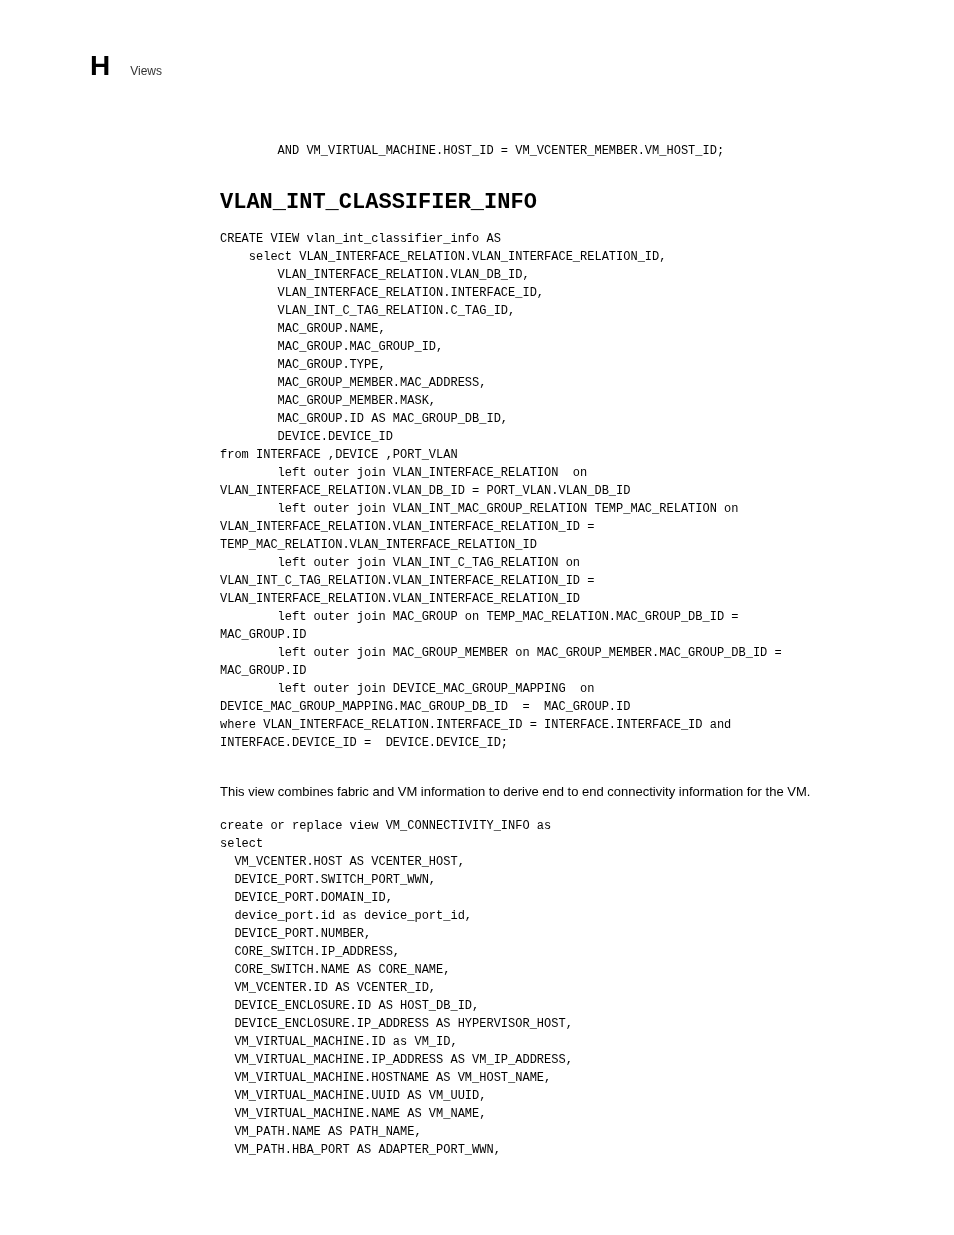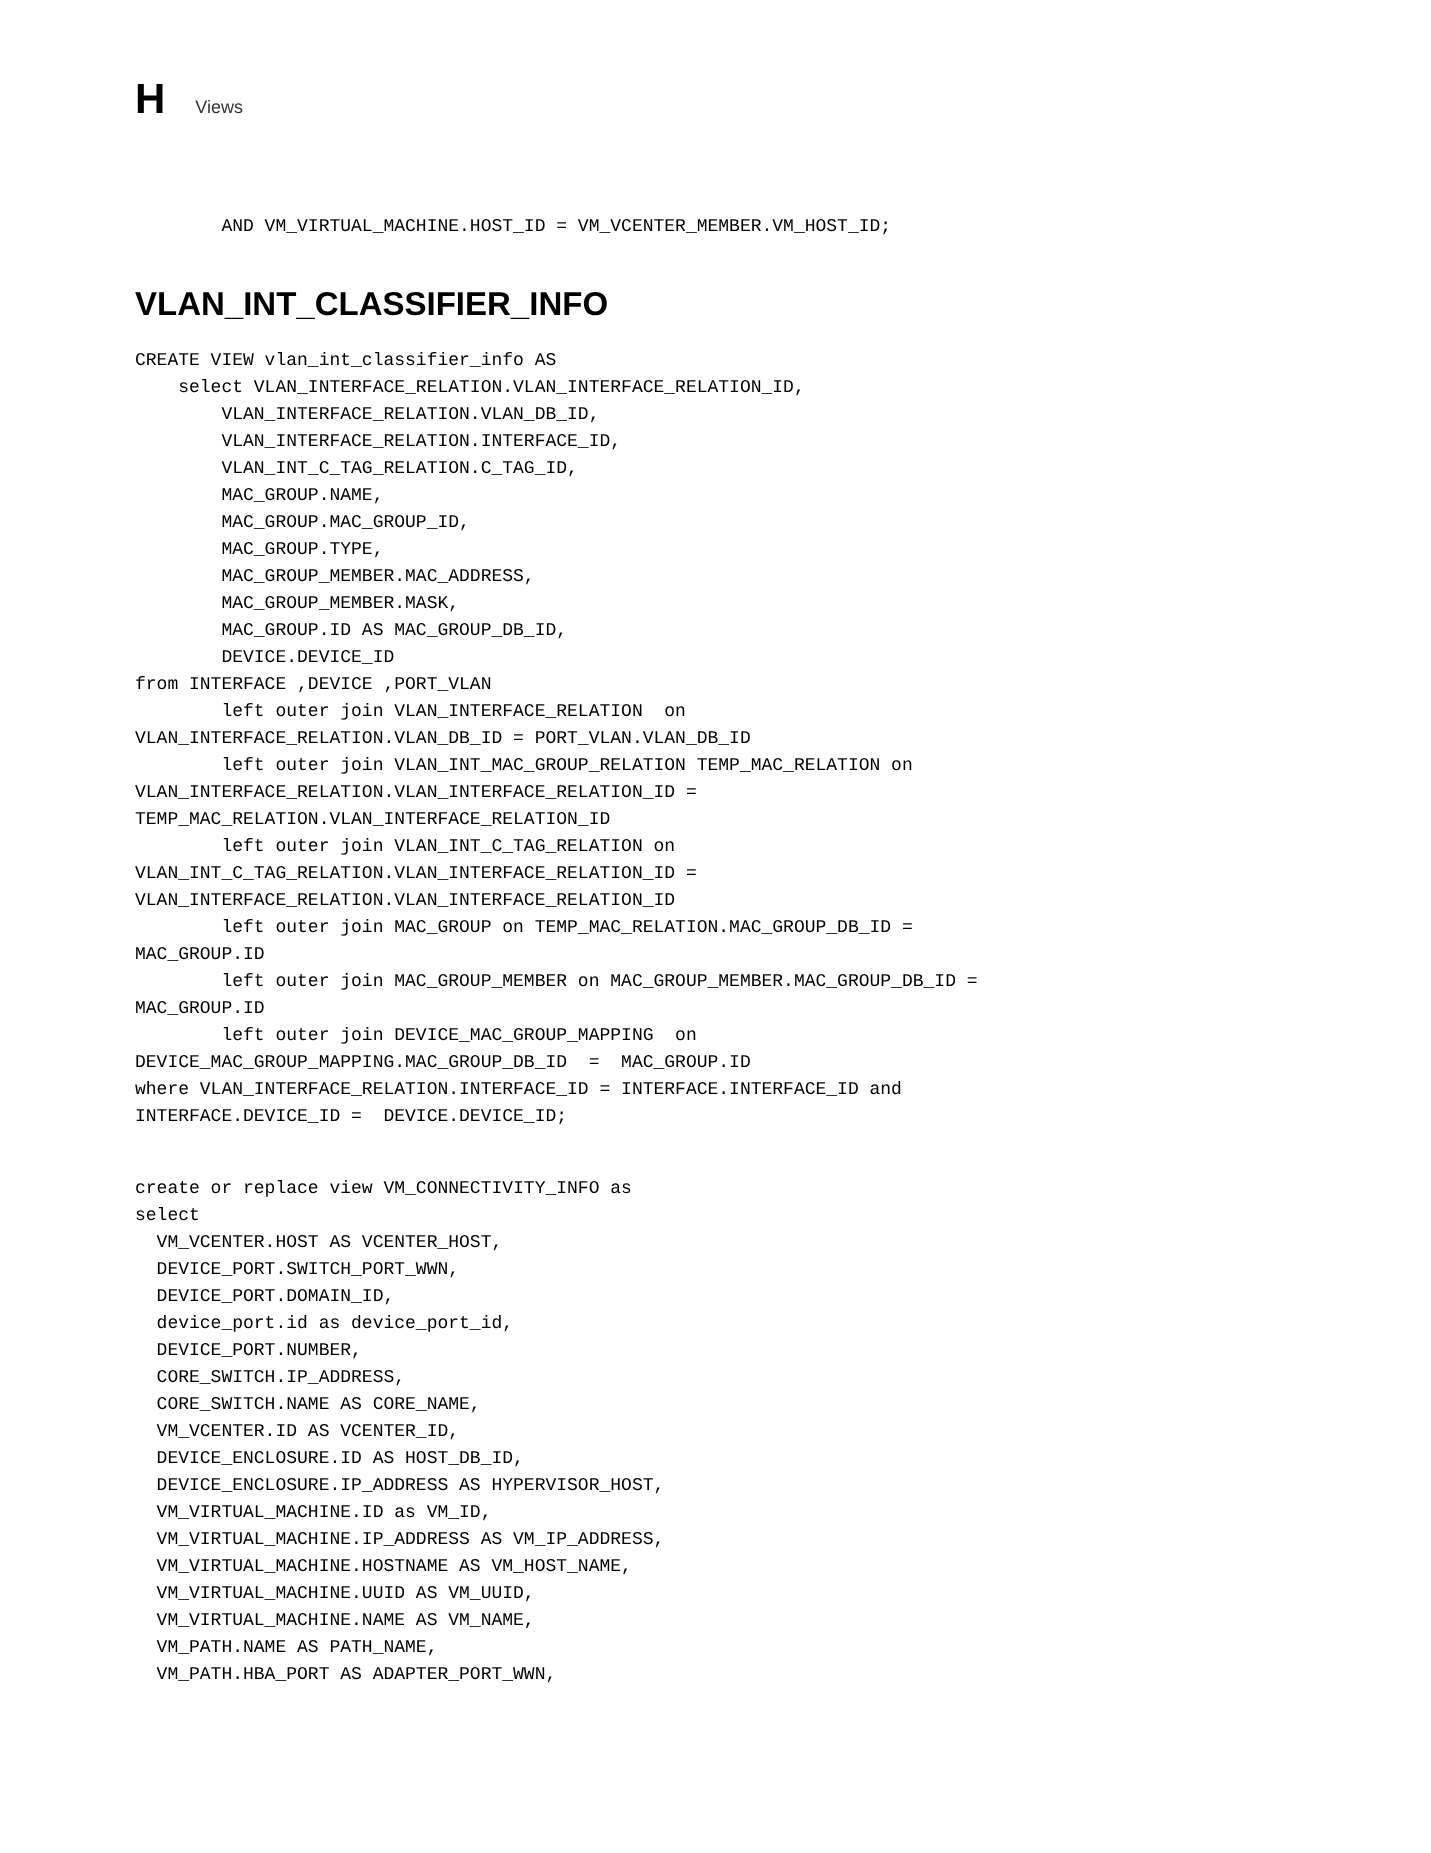--- a/index.html
+++ b/index.html
@@ -22,36 +22,37 @@
     .header-letter {
       font-size: 28px;
       font-weight: bold;
       margin-right: 20px;
     }
     .header-title {
       font-size: 12px;
       color: #333;
     }
     .content {
+      margin-left: 130px;
     }
     .code-block {
       font-family: "Courier New", Courier, monospace;
       font-size: 12px;
       line-height: 1.5;
       white-space: pre;
       margin-bottom: 30px;
       color: #000;
     }
     .section-heading {
       font-size: 22px;
       font-weight: bold;
       color: #000;
       margin-bottom: 15px;
       margin-top: 10px;
-      font-family: Liberation Sans, sans-serif;
+      font-family: Liberation Mono, monospace;
     }
     .description {
       font-size: 13px;
       line-height: 1.5;
       margin-bottom: 15px;
       color: #000;
     }
   </style>
 </head>
 <body>
@@ -88,20 +89,21 @@
 VLAN_INTERFACE_RELATION.VLAN_INTERFACE_RELATION_ID
         left outer join MAC_GROUP on TEMP_MAC_RELATION.MAC_GROUP_DB_ID = 
 MAC_GROUP.ID
         left outer join MAC_GROUP_MEMBER on MAC_GROUP_MEMBER.MAC_GROUP_DB_ID = 
 MAC_GROUP.ID
         left outer join DEVICE_MAC_GROUP_MAPPING  on  
 DEVICE_MAC_GROUP_MAPPING.MAC_GROUP_DB_ID  =  MAC_GROUP.ID
 where VLAN_INTERFACE_RELATION.INTERFACE_ID = INTERFACE.INTERFACE_ID and 
 INTERFACE.DEVICE_ID =  DEVICE.DEVICE_ID;</div>
 
+  <p class="description">This view combines fabric and VM information to derive end to end connectivity information for the VM.</p>
   <div class="code-block">create or replace view VM_CONNECTIVITY_INFO as
 select
   VM_VCENTER.HOST AS VCENTER_HOST,
   DEVICE_PORT.SWITCH_PORT_WWN,
   DEVICE_PORT.DOMAIN_ID,
   device_port.id as device_port_id,
   DEVICE_PORT.NUMBER,
   CORE_SWITCH.IP_ADDRESS,
   CORE_SWITCH.NAME AS CORE_NAME,
   VM_VCENTER.ID AS VCENTER_ID,

